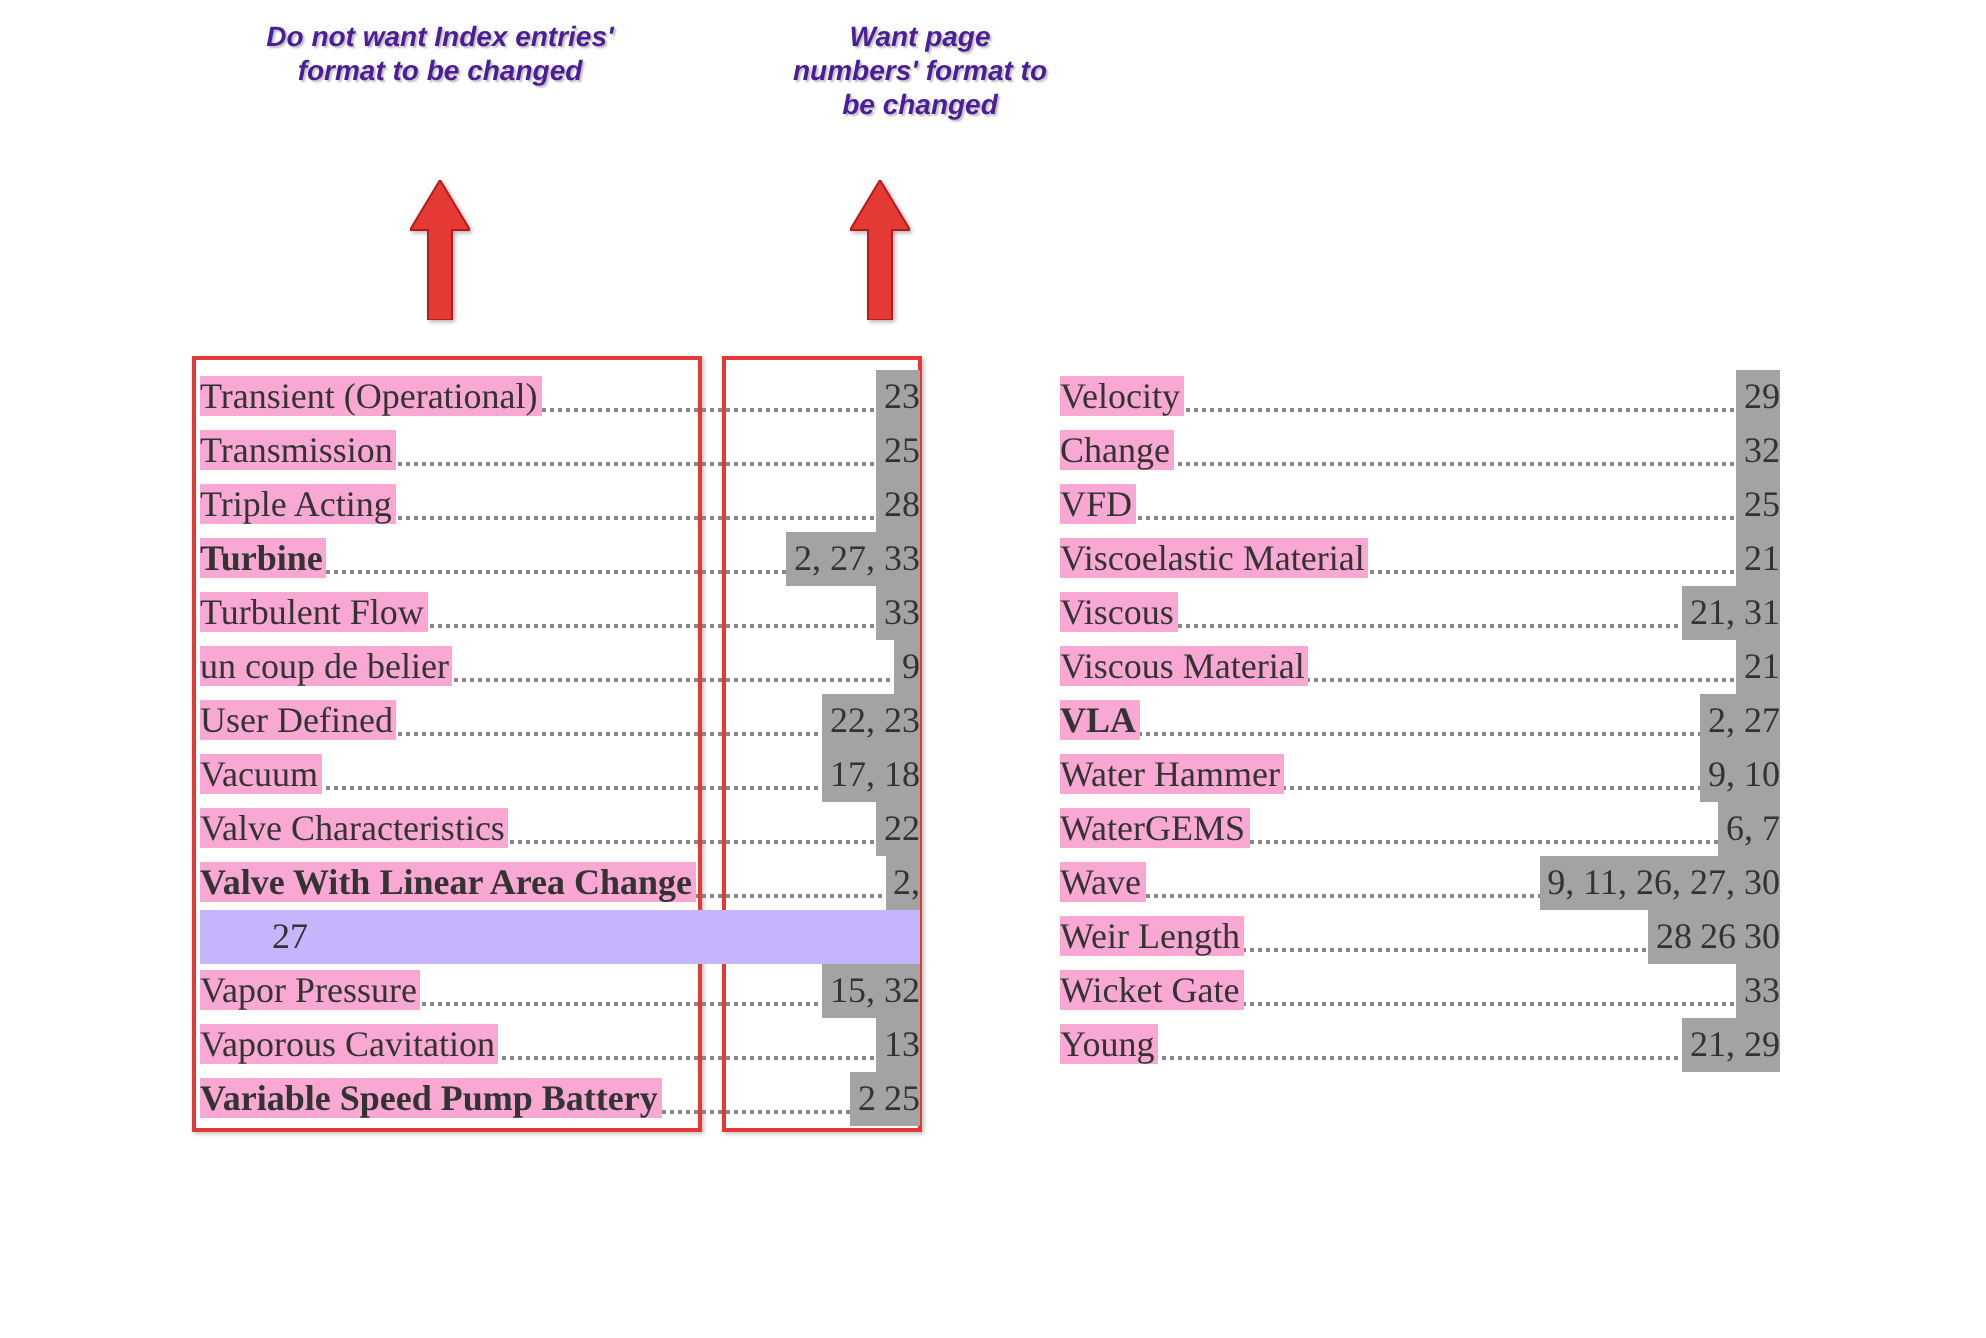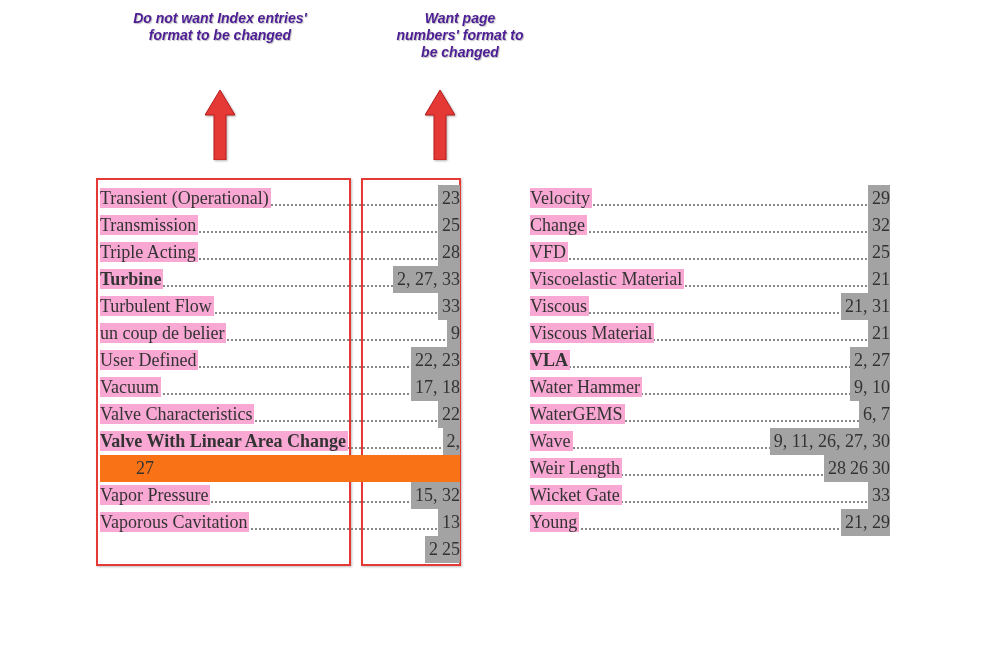--- a/index.html
+++ b/index.html
@@ -63,21 +63,21 @@
     content: "";
     position: absolute;
     bottom: 6px;
     left: 0; right: 0;
     border-bottom: 2px dotted #888;
     z-index: 0;
   }
   .term { background:#f9a8d4; position:relative; z-index:1; padding-right:2px; }
   .pg   { background:#a3a3a3; position:relative; z-index:1; float:right; padding-left:4px; }
   .bold .term { font-weight: bold; }
-  .cont { padding-left: 36px; background:#f97316; position:relative; z-index:2; }
+  .cont { padding-left: 36px; background:#c4b5fd; position:relative; z-index:2; }
   .cont::after { display:none; }
 </style>
 </head>
 <body>
 
 <div class="annot annot1">Do not want Index entries' format to be changed</div>
 <div class="annot annot2">Want page numbers' format to be changed</div>
 
 <div class="arrow arrow1">
   <svg width="30" height="70" viewBox="0 0 30 70">
@@ -102,21 +102,21 @@
       <div class="entry"><span class="pg">33</span><span class="term">Turbulent Flow</span></div>
       <div class="entry"><span class="pg">9</span><span class="term">un coup de belier</span></div>
       <div class="entry"><span class="pg">22, 23</span><span class="term">User Defined</span></div>
       <div class="entry"><span class="pg">17, 18</span><span class="term">Vacuum</span></div>
       <div class="entry"><span class="pg">22</span><span class="term">Valve Characteristics</span></div>
       <div class="entry bold"><span class="pg">2,</span><span class="term">Valve With Linear Area Change</span></div>
       <div class="entry cont">27</div>
       <div class="entry"><span class="pg">15, 32</span><span class="term">Vapor Pressure</span></div>
       <div class="entry"><span class="pg">13</span><span class="term">Vaporous Cavitation</span></div>
       <div class="entry"><span class="pg">25</span></div>
-      <div class="entry bold"><span class="pg">2</span></div>
+      <div class="entry bold"><span class="pg">2</span><span class="term">Variable Speed Pump Battery</span></div>
     </div>
   <div class="col" id="colR">
       <div class="entry"><span class="pg">29</span><span class="term">Velocity</span></div>
       <div class="entry"><span class="pg">32</span><span class="term">Change</span></div>
       <div class="entry"><span class="pg">25</span><span class="term">VFD</span></div>
       <div class="entry"><span class="pg">21</span><span class="term">Viscoelastic Material</span></div>
       <div class="entry"><span class="pg">21, 31</span><span class="term">Viscous</span></div>
       <div class="entry"><span class="pg">21</span><span class="term">Viscous Material</span></div>
       <div class="entry bold"><span class="pg">2, 27</span><span class="term">VLA</span></div>
       <div class="entry"><span class="pg">9, 10</span><span class="term">Water Hammer</span></div>

